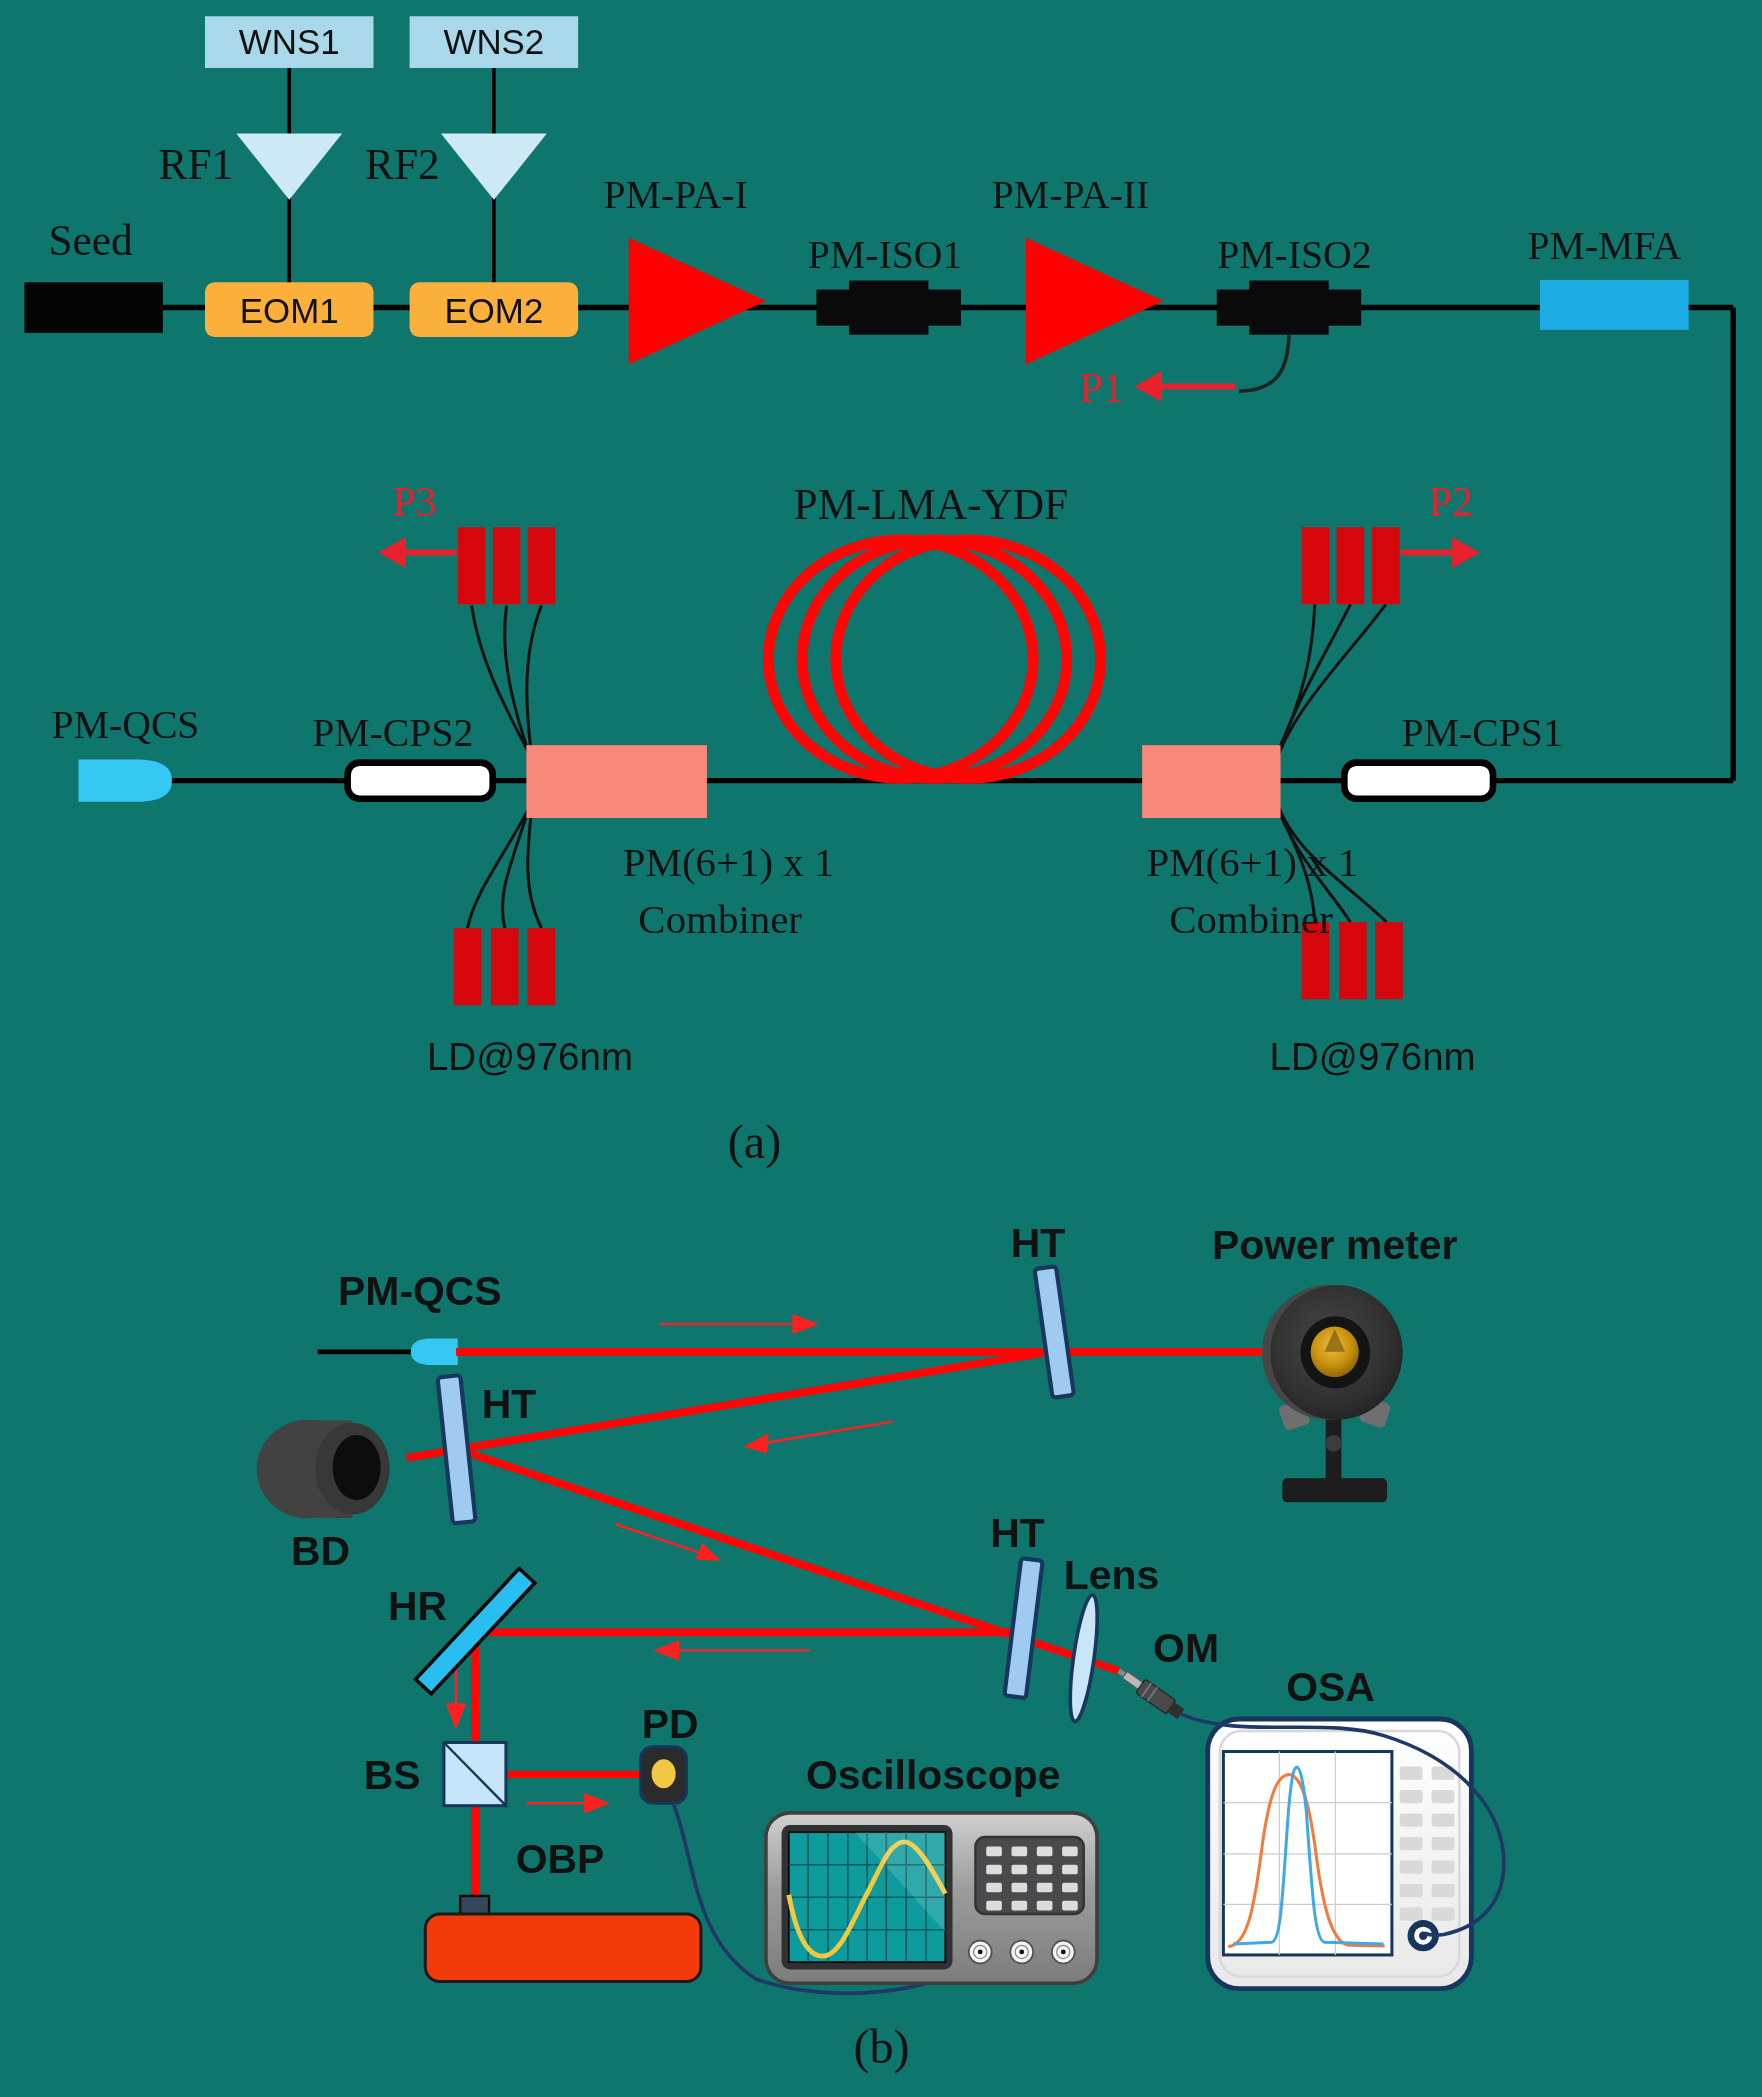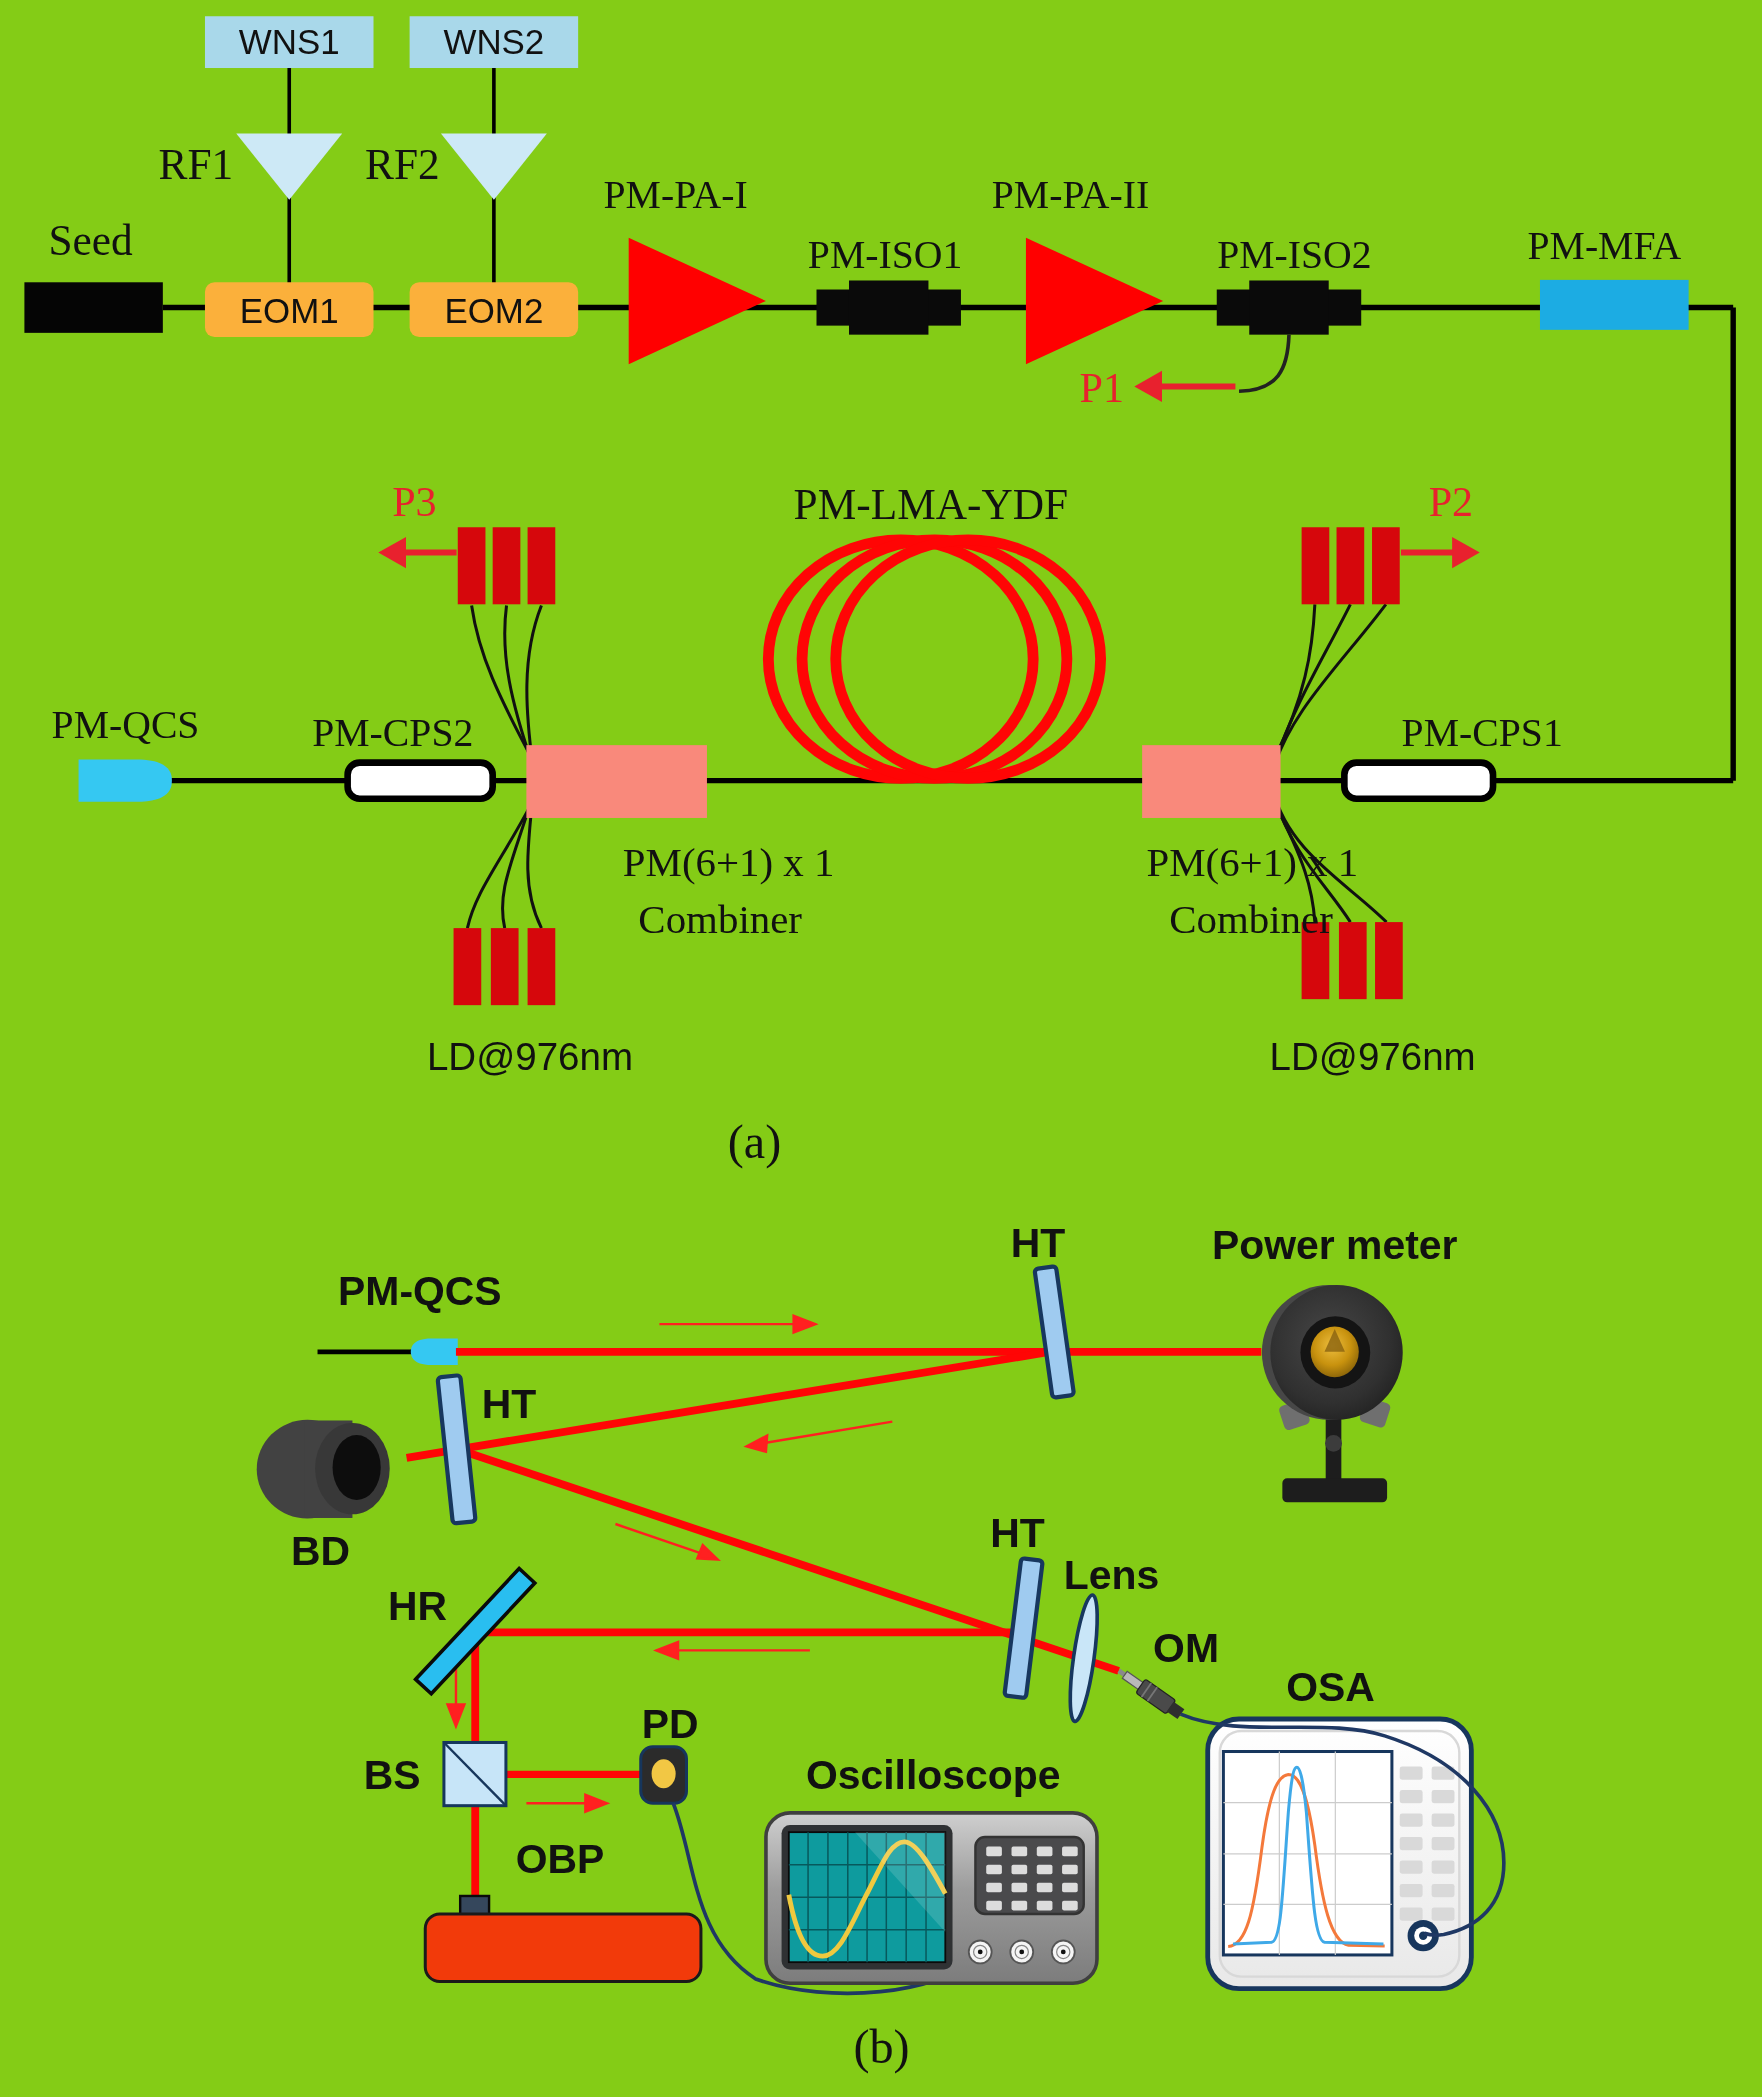--- a/index.html
+++ b/index.html
@@ -1,16 +1,16 @@
 <!DOCTYPE html>
 <html style="font-size:9.6px"><head>
 <meta charset="utf-8">
 <style>
   html,body{margin:0;padding:0;background:#ffffff;}
-  .stage{position:relative;width:1763px;height:2097px;background:#84cc16;overflow:hidden;}
+  .stage{position:relative;width:1763px;height:2097px;background:#0f766e;overflow:hidden;}
   svg{display:block}
   text{fill:#111111;}
   .ser{font-family:"Liberation Serif","DejaVu Serif",serif;}
   .san{font-family:"Liberation Sans","DejaVu Sans",sans-serif;}
   .bold{font-weight:700;}
   .red{fill:#E8212E;}
 </style>
 </head>
 <body>
 

